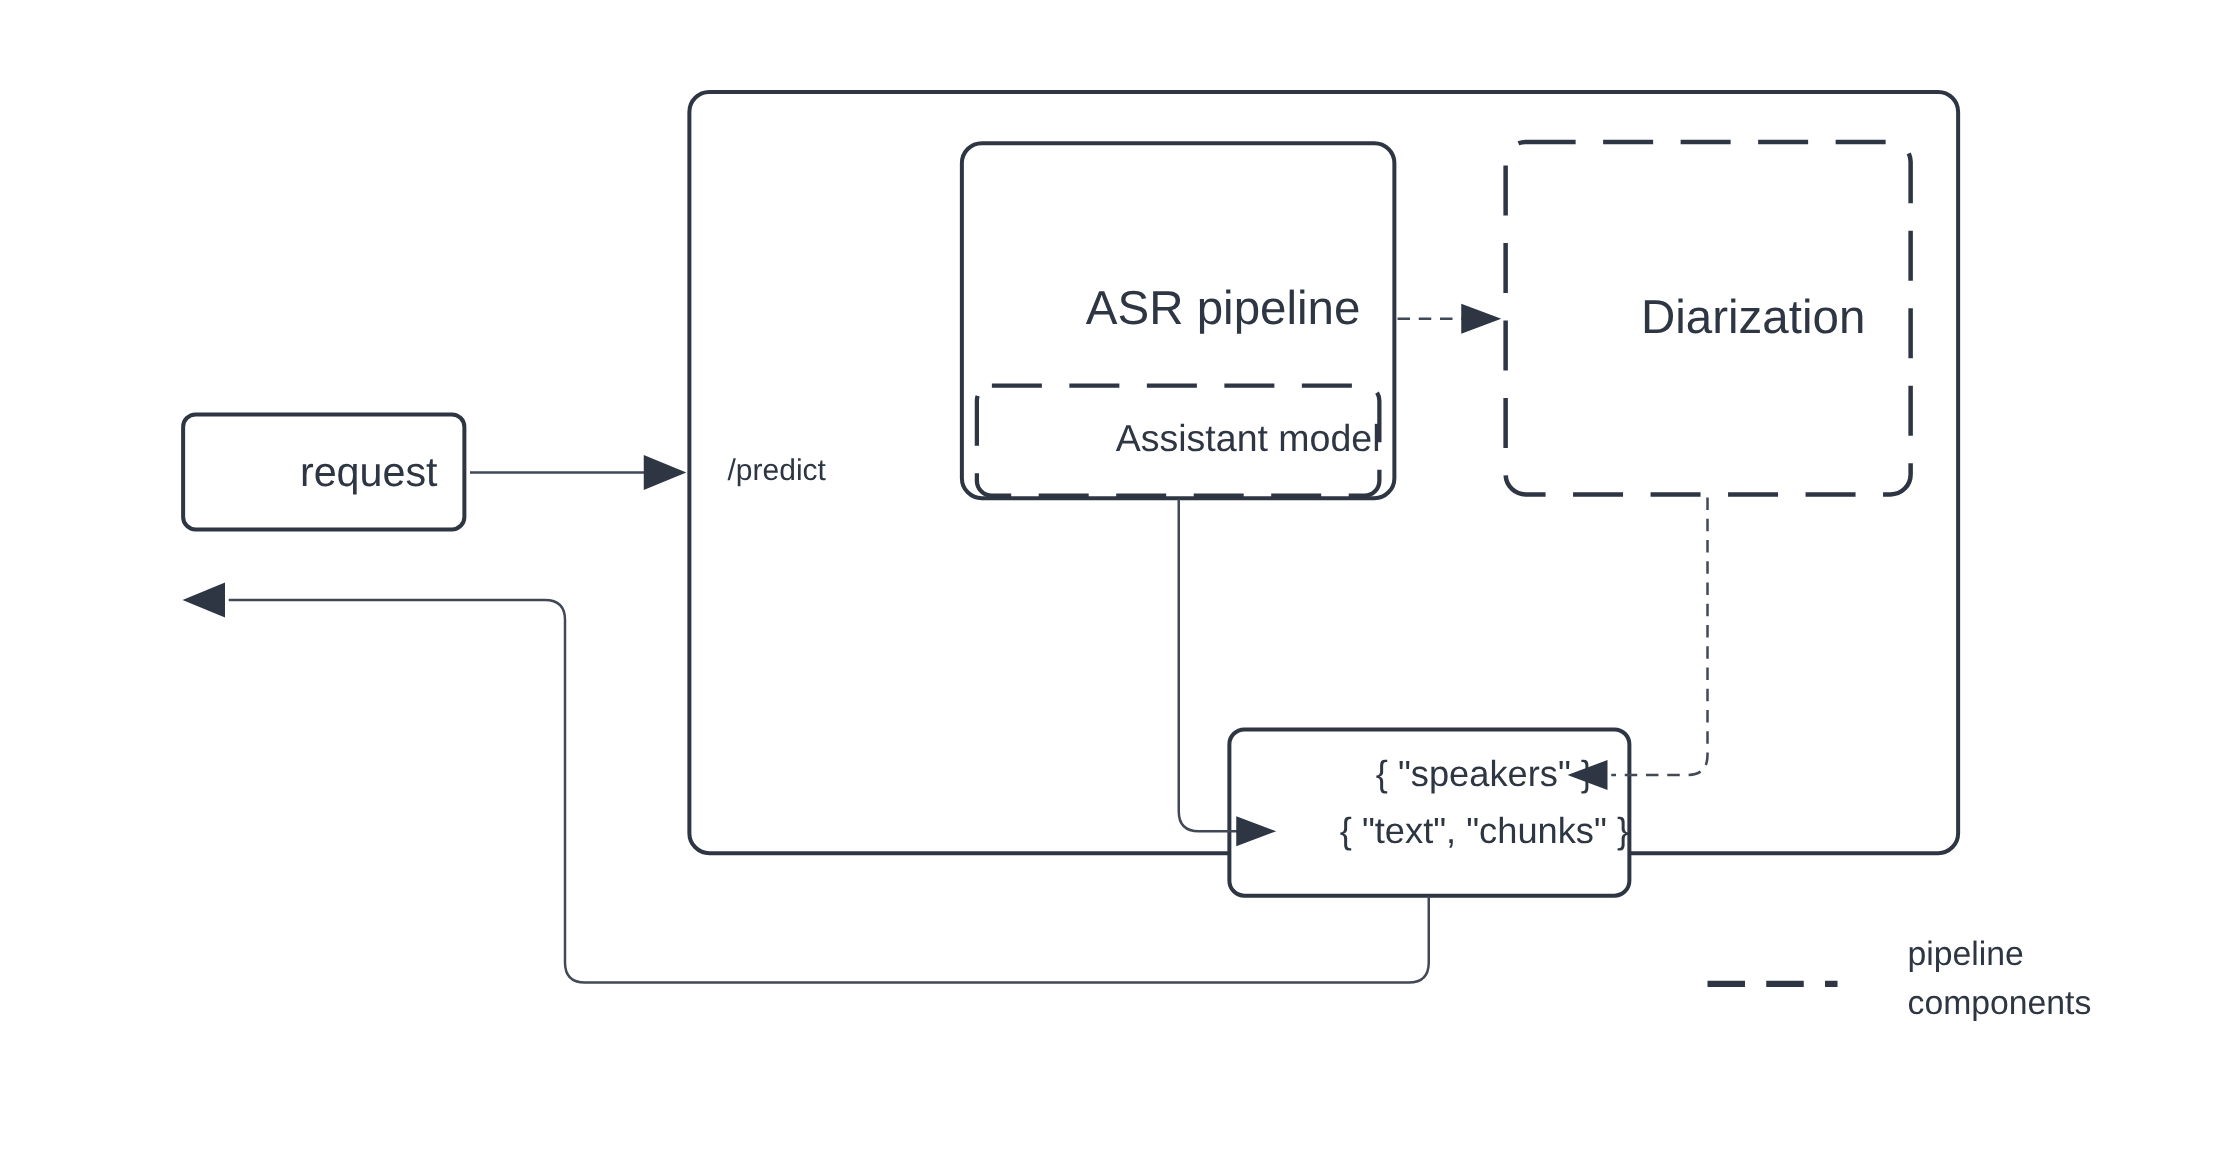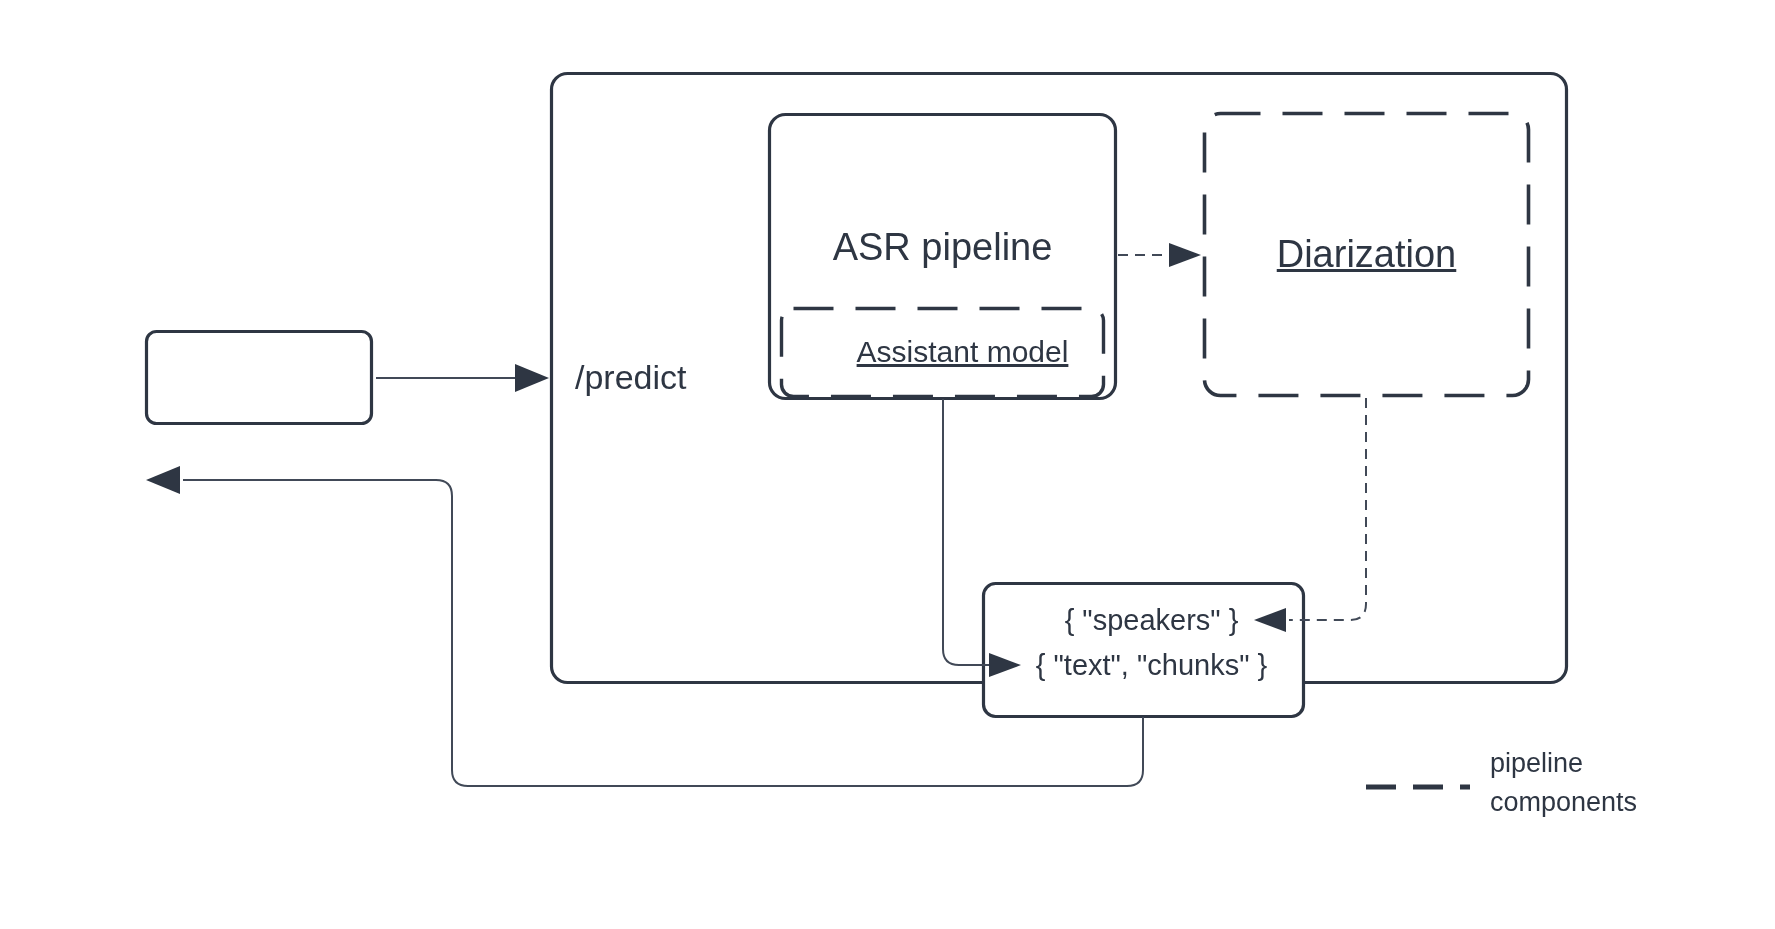--- a/index.html
+++ b/index.html
@@ -18,38 +18,38 @@
   }
   .canvas svg {
     position: absolute;
     left: 0;
     top: 0;
   }
   .label {
     position: absolute;
     color: #2e3643;
     white-space: nowrap;
+    padding-left: 36px;
   }
   .centered {
     display: flex;
     align-items: center;
     justify-content: center;
     text-align: center;
-    text-decoration: underline;
   }
   .col {
     flex-direction: column;
   }
   .lbl-request {
     left: 145px; top: 330px; width: 228px; height: 95px;
     font-size: 33px;
   }
   .lbl-predict {
-    left: 575px; top: 356px;
-    font-size: 34px; line-height: 42px;
+    left: 546px; top: 356px;
+    font-size: 24px; line-height: 42px;
   }
   .lbl-asr {
     left: 768px; top: 226px; width: 349px;
     font-size: 38px; line-height: 42px;
     text-align: center;
   }
   .lbl-assistant {
     left: 800px; top: 307px; width: 325px; height: 90px;
     font-size: 30px;
   }
@@ -142,20 +142,21 @@
     </g>
 
     <g>
       <path class="conn" d="M1143,717 L1143,770 Q1143,786 1127,786 L468,786 Q452,786 452,770 L452,496 Q452,480 436,480 L183,480"></path>
       <polygon class="head" points="146,480 180,466 180,494"></polygon>
     </g>
 
     <line class="legend-line" x1="1366" y1="787" x2="1470" y2="787" stroke-dasharray="30 17"></line>
   </svg>
 
+  <div class="label centered lbl-request">request</div>
 
   <div class="label lbl-predict">/predict</div>
 
   <div class="label lbl-asr">ASR pipeline</div>
 
   <div class="label centered lbl-assistant">Assistant model</div>
 
   <div class="label centered col lbl-diarization">
     <span>Diarization</span>
   </div>

